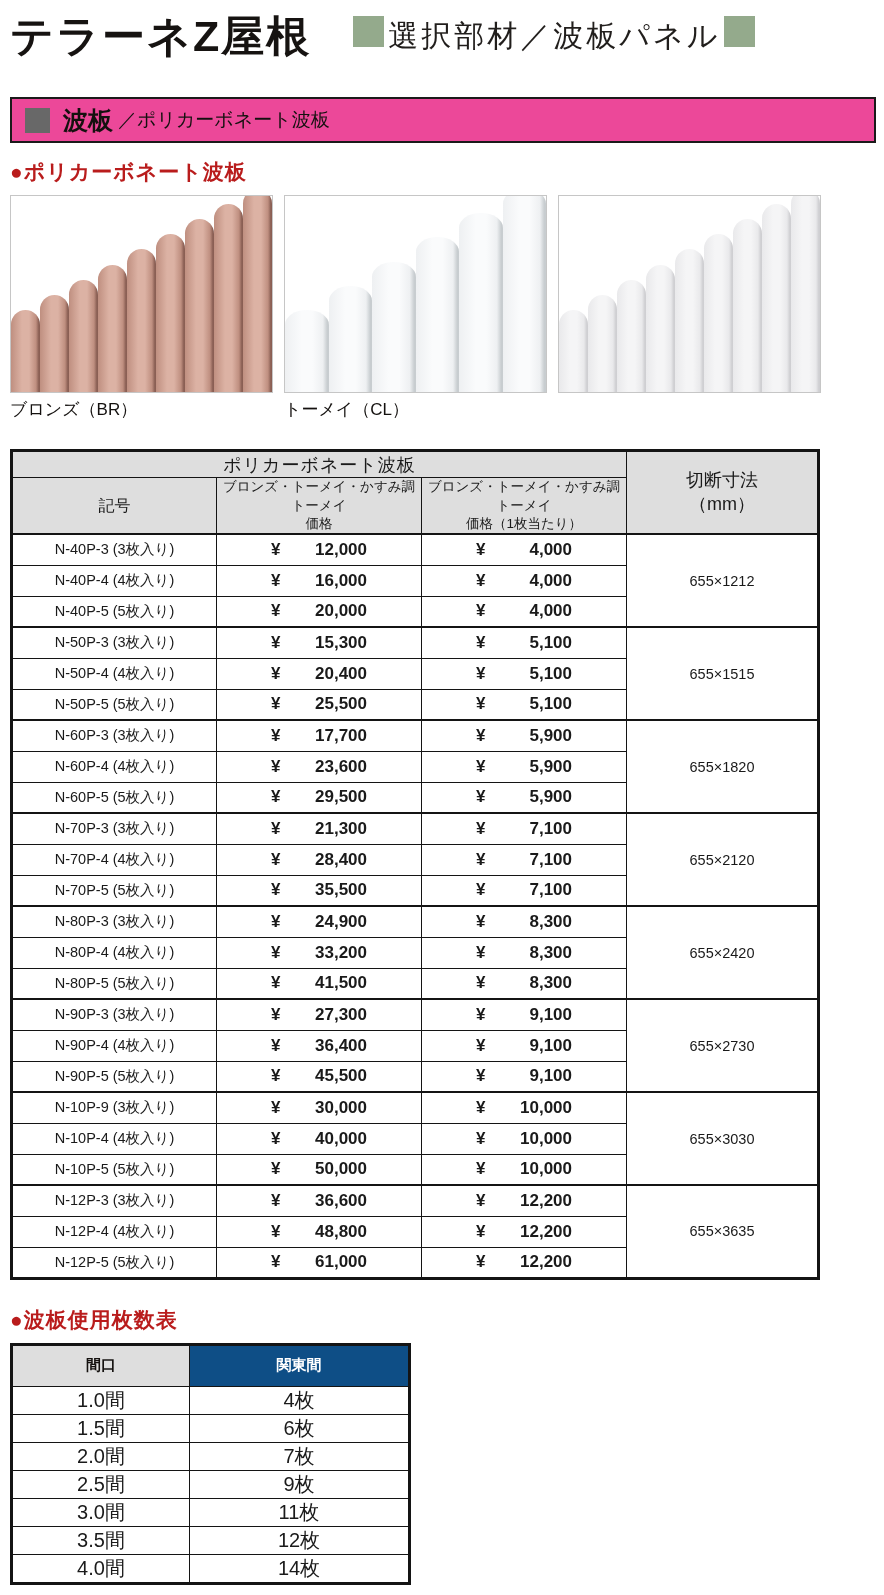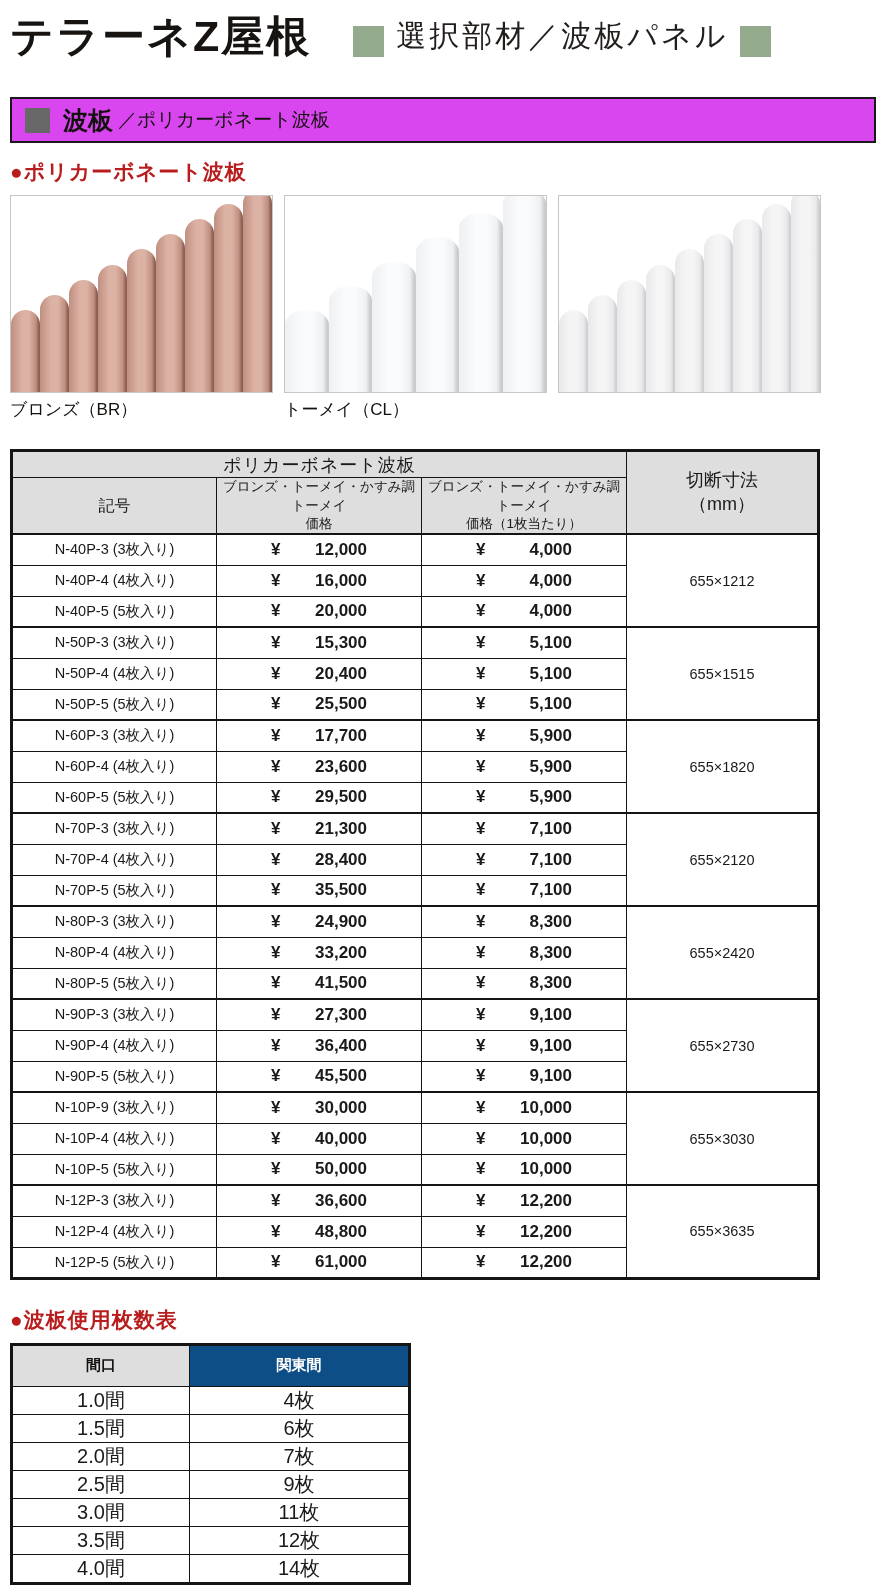--- a/index.html
+++ b/index.html
@@ -12,28 +12,28 @@
     overflow: hidden;
   }
   .page { padding: 8px 8px 0 10px; }
 
   
   .page-header { display:flex; align-items:center; margin-top:4px; }
   .page-title {
     font-size:43px; font-weight:bold; letter-spacing:2px;
     margin:0; line-height:1.15; color:#161311;
   }
-  .subtitle { display:flex; align-items:flex-end; gap:12px; margin-left:42px; }
+  .subtitle { display:flex; align-items:flex-start; gap:4px; margin-left:42px; }
   .accent-square { width:31px; height:31px; flex:0 0 auto; }
   .subtitle-text { font-size:30px; letter-spacing:3px; color:#211e1c; }
 
   
   .section-bar {
     margin-top:36px; margin-right:0;
-    border:2px solid #1a1a1a; background:#d946ef;
+    border:2px solid #1a1a1a; background:#ec4899;
     height:46px; display:flex; align-items:center; gap:13px; padding-left:13px;
   }
   .section-marker { width:25px; height:25px; }
   .section-title { font-size:25px; font-weight:bold; color:#14110f; }
   .section-subtitle { font-size:19px; color:#14110f; margin-left:-8px; }
 
   
   .block-heading {
     font-size:21px; font-weight:bold; color:#b91c1c;
     margin:15px 0 9px 0; letter-spacing:1px;font-family:Liberation Serif, serif;

